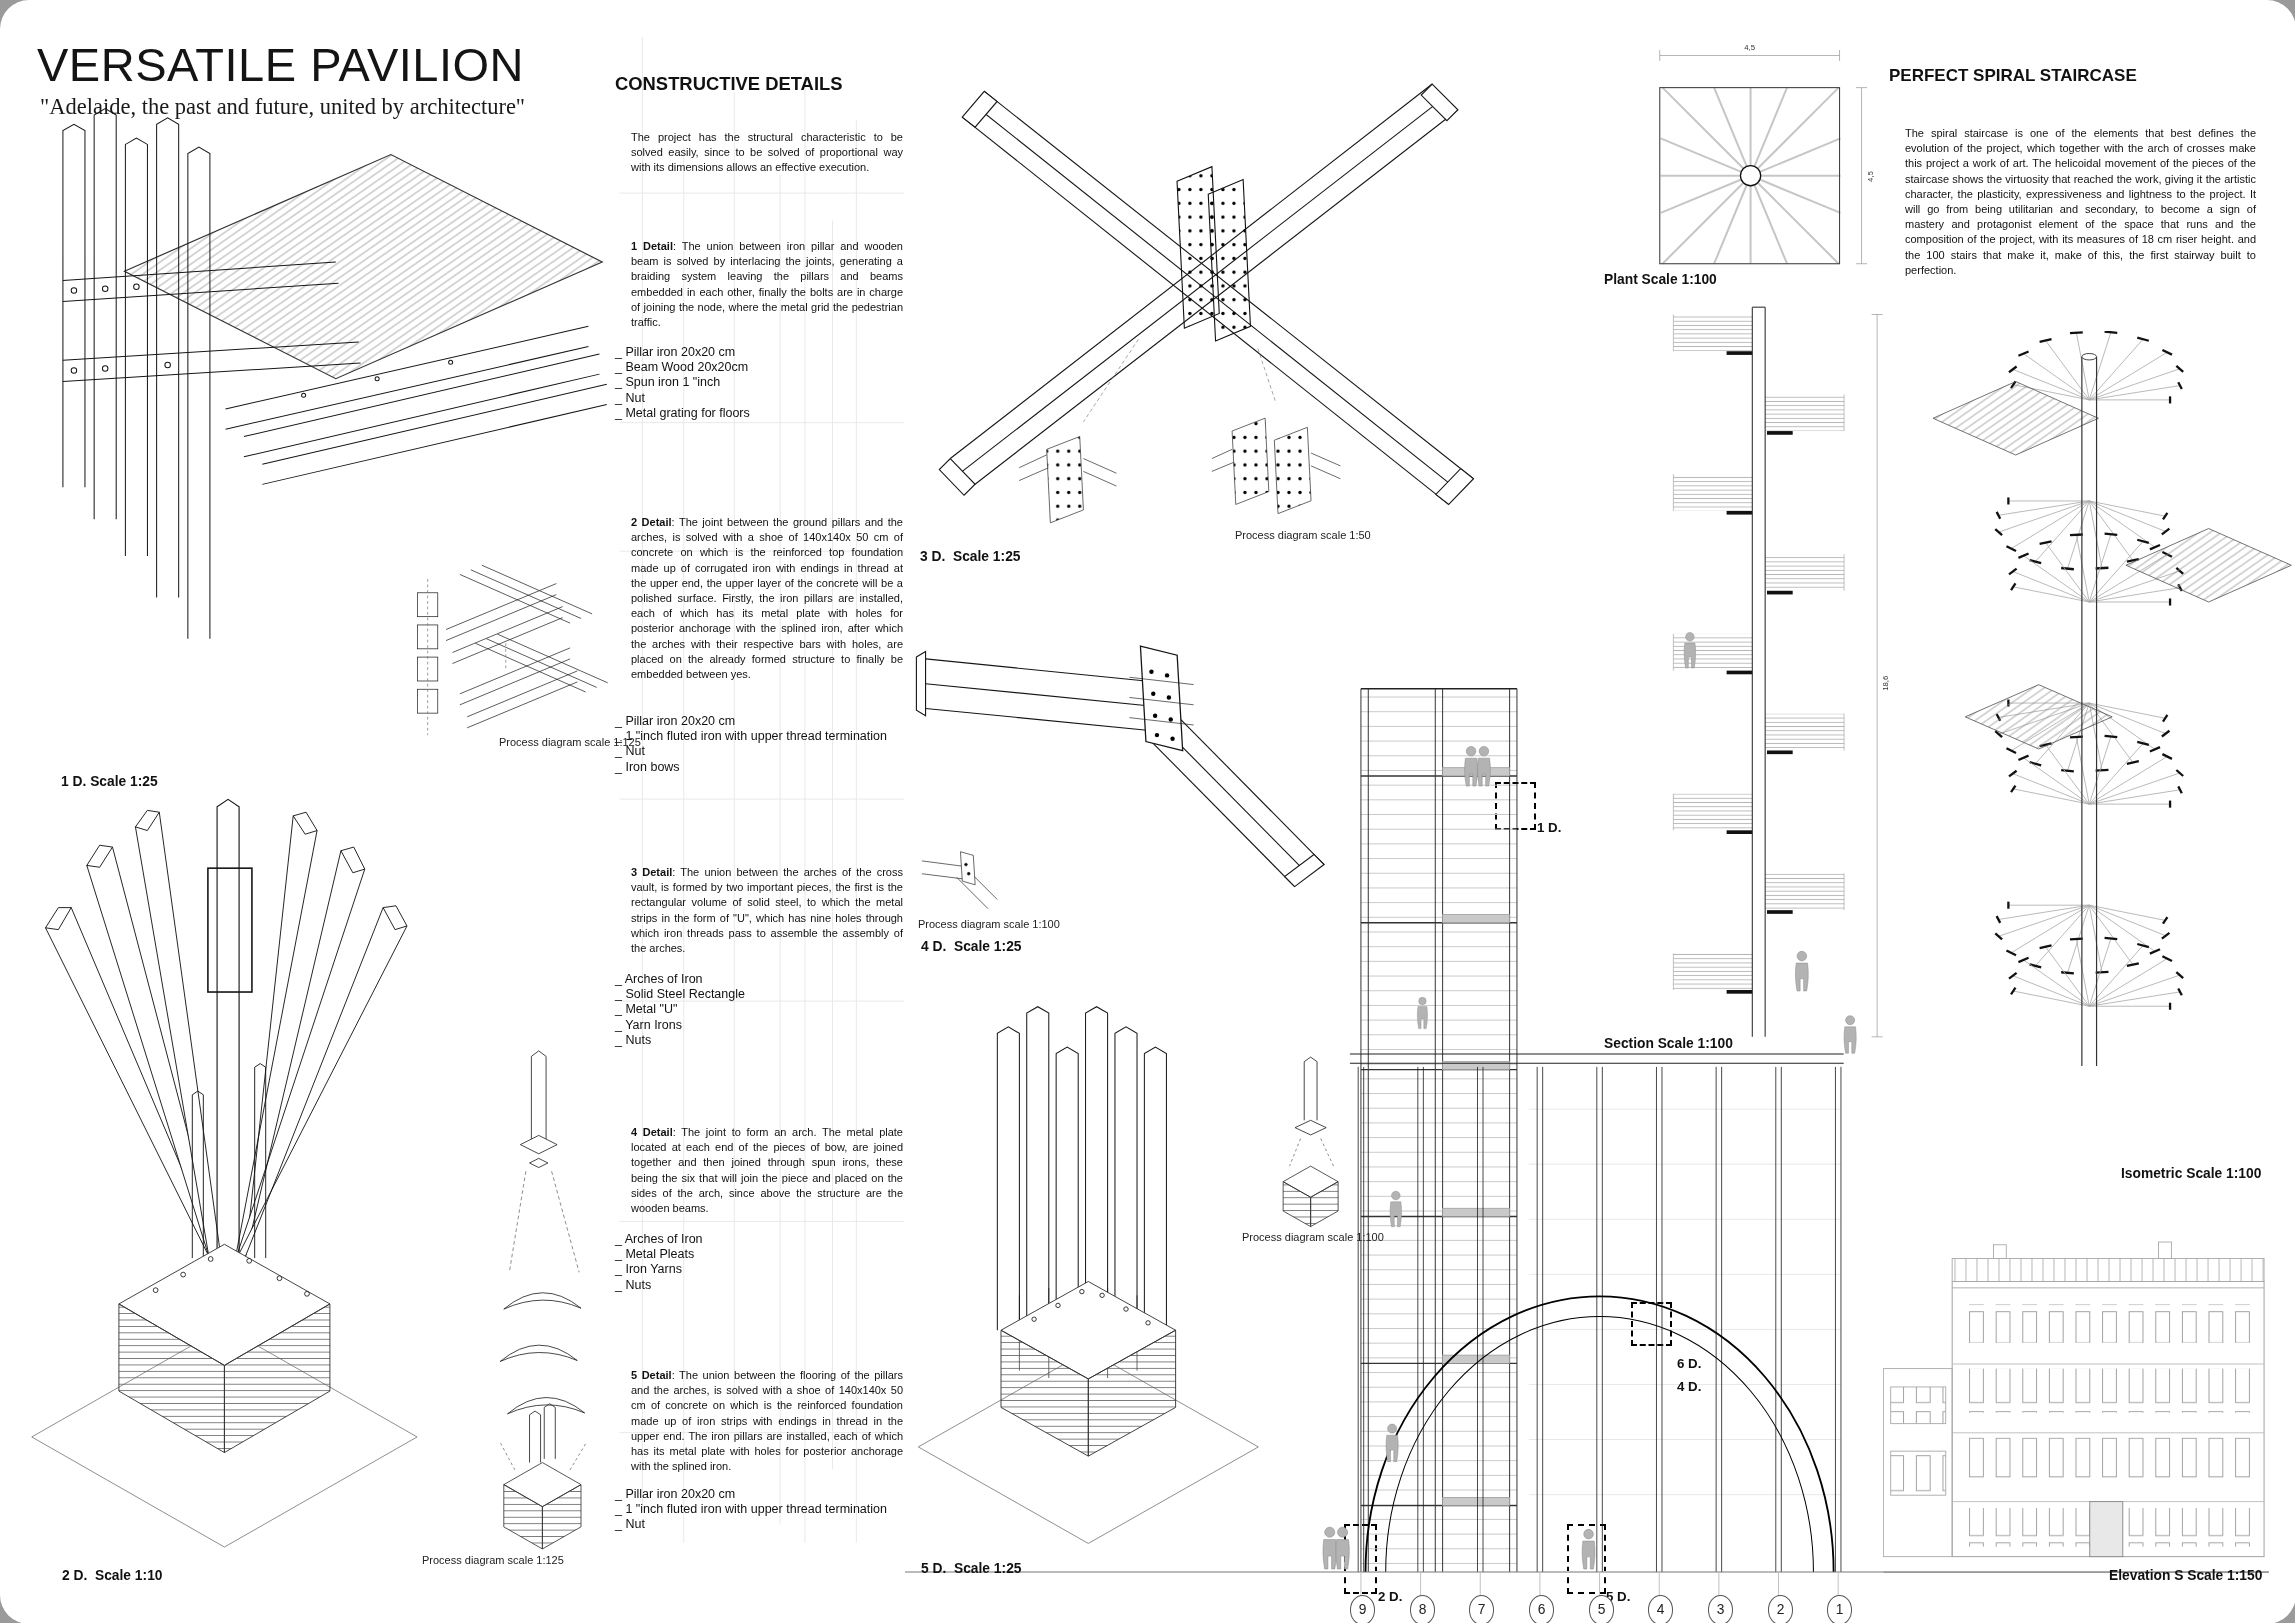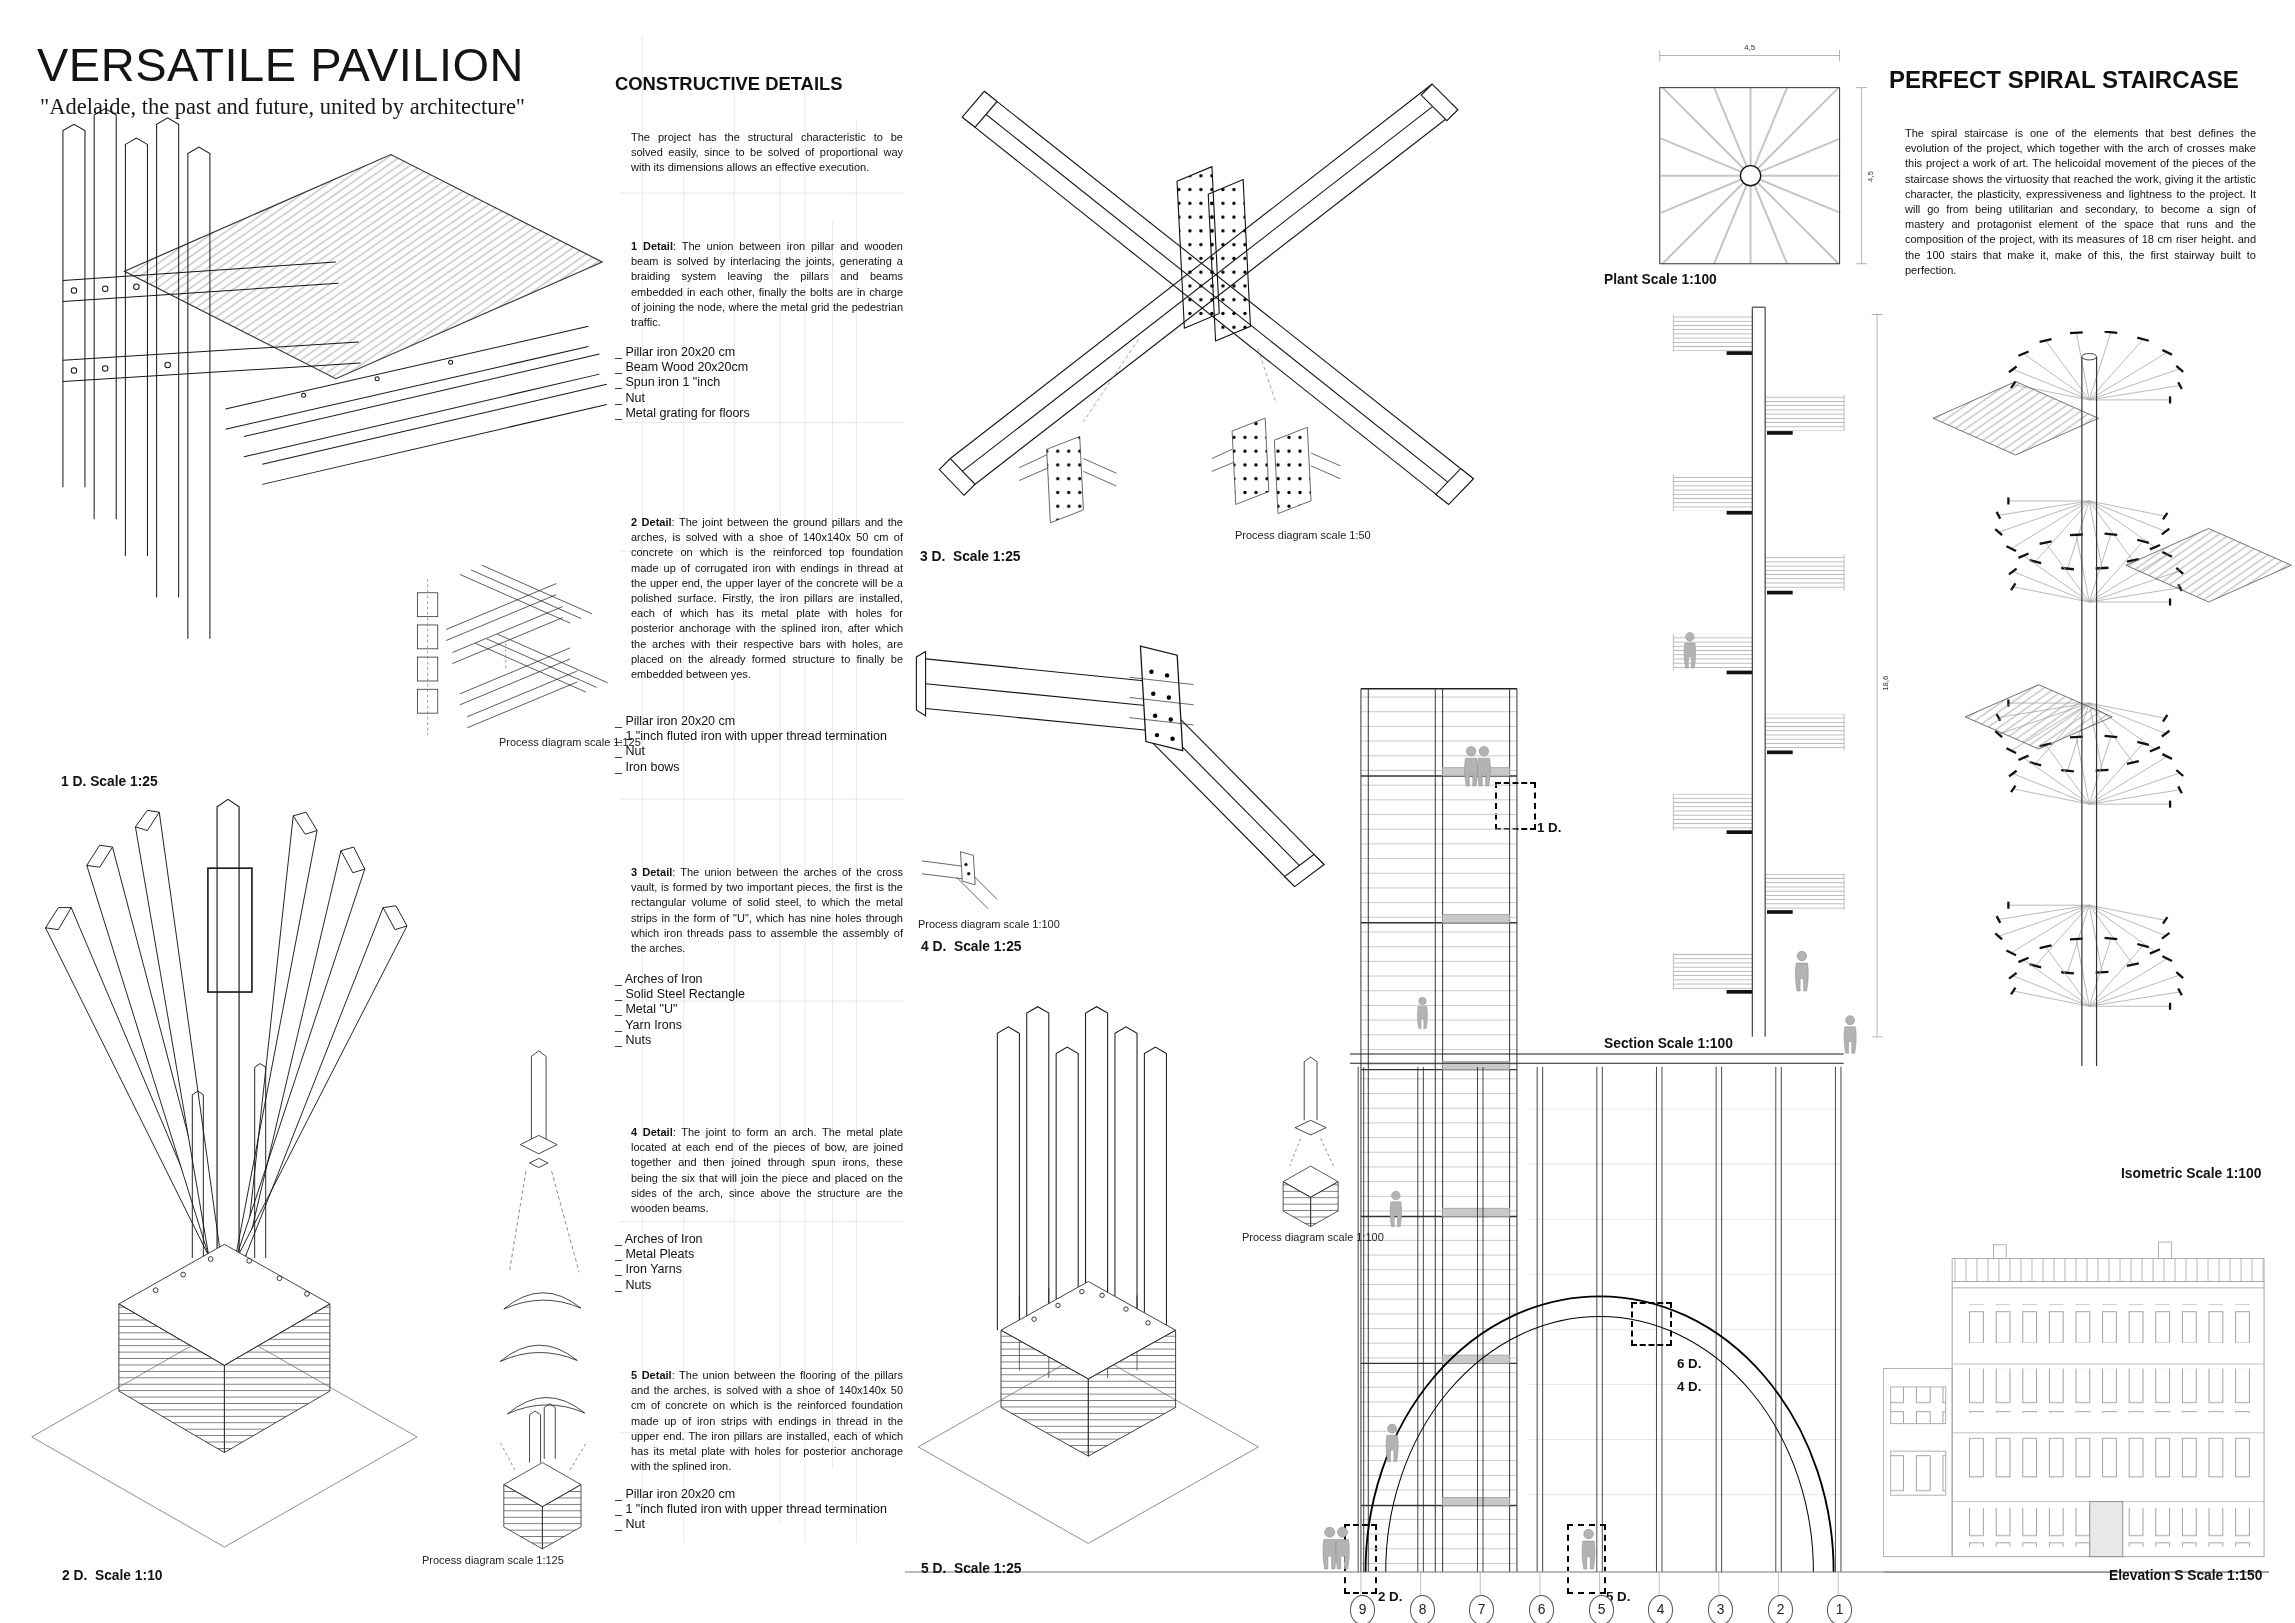--- a/index.html
+++ b/index.html
@@ -1,22 +1,22 @@
 <!DOCTYPE html>
 <html style="font-size:14.7px"><head>
 <meta charset="utf-8">
 <style>
   html,body{margin:0;padding:0;background:#9a9a9a;}
   #board{position:relative;width:2296px;height:1624px;background:#ffffff;
-         font-family:"Liberation Sans",sans-serif;color:#111;overflow:hidden;}
+         font-family:"Liberation Sans",sans-serif;color:#111;overflow:hidden;border-radius:29px;}
   .abs{position:absolute;}
   .title{font-size:47px;letter-spacing:0.5px;color:#141414;white-space:nowrap;}
   .subtitle{font-family:"Liberation Serif",serif;font-size:22.5px;color:#1a1a1a;white-space:nowrap;}
   .h2{font-size:18.4px;font-weight:bold;}
-  .h2b{font-size:24px;font-weight:bold;white-space:nowrap;}
+  .h2b{font-size:17px;font-weight:bold;white-space:nowrap;}
   .body{font-size:11px;line-height:15.2px;text-align:justify;margin:16px;}
   .items{font-size:12.5px;line-height:15.2px;white-space:pre-line;}
   .dlabel{font-size:13.8px;font-weight:bold;white-space:pre;}
   .plabel{font-size:11px;color:#222;white-space:nowrap;}
   .callout{font-size:13.3px;font-weight:bold;white-space:nowrap;margin-top:24px;}
   .axis{position:absolute;width:23px;height:27.5px;border:1.2px solid #555;border-radius:50%;
         display:flex;align-items:center;justify-content:center;font-size:13.8px;color:#222;background:#fff;}
   .dash{position:absolute;border:2.3px dashed #000;background:transparent;}
   .gline{position:absolute;background:#bbb;}
   svg{display:block;}

